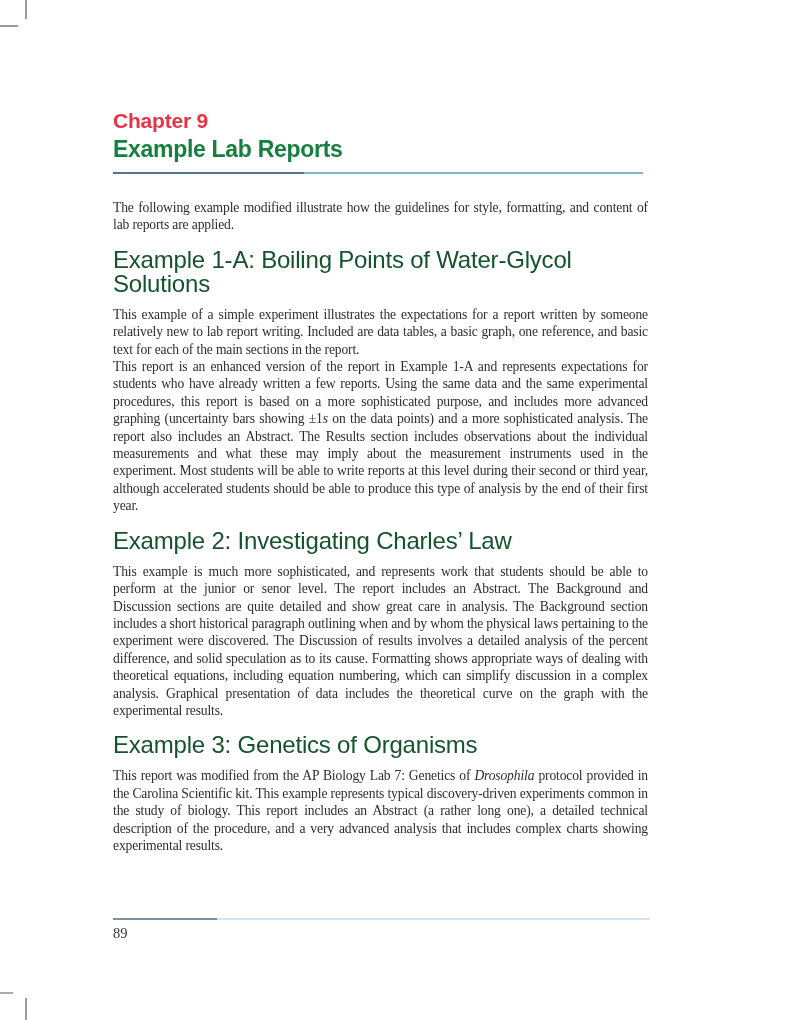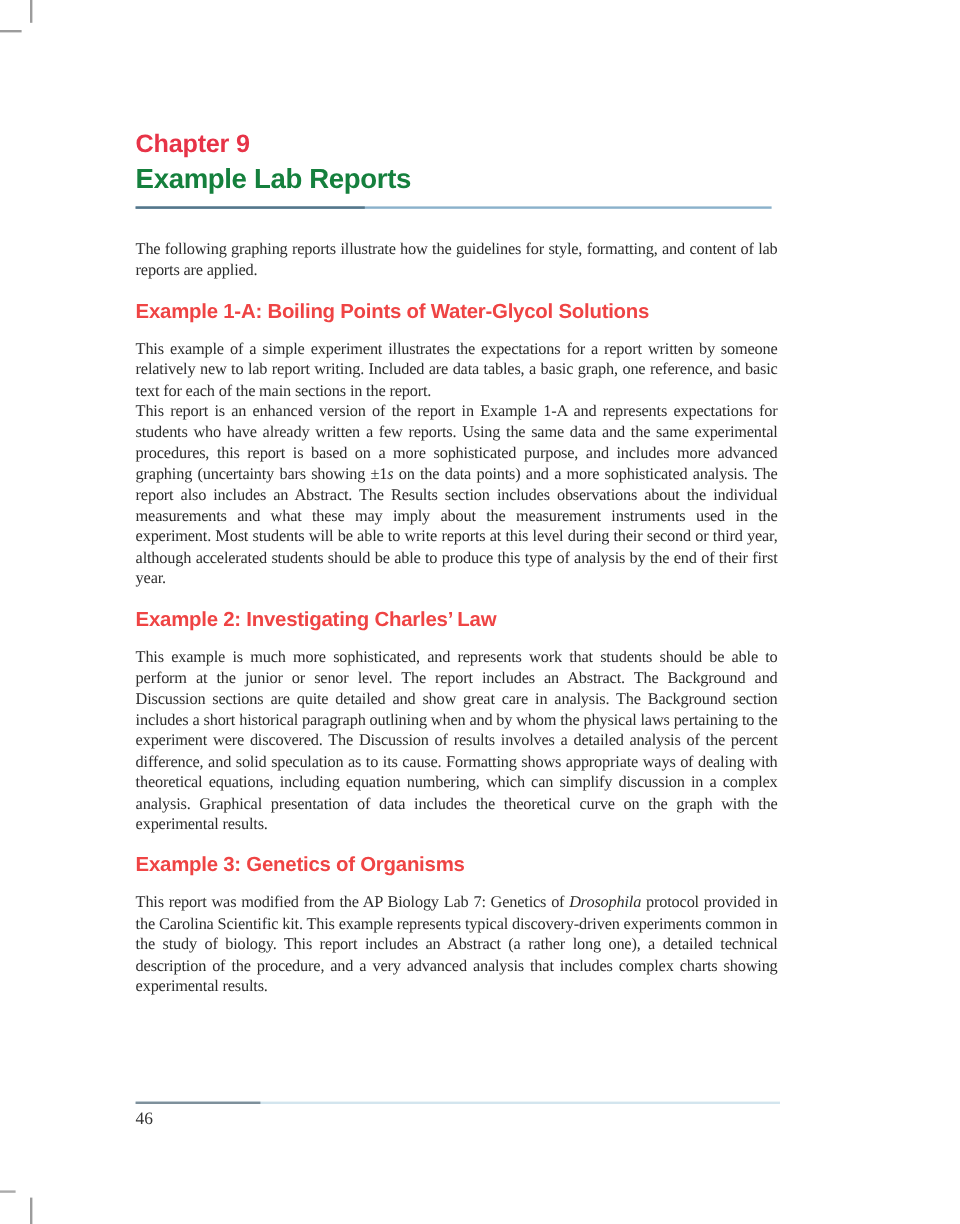--- a/index.html
+++ b/index.html
@@ -75,25 +75,25 @@
     letter-spacing: -0.15px;
     color: #2d2d2d;
     text-align: justify;
   }
   p.body.intro { margin-top: 25px; }
   p.body .ital { font-style: italic; }
 
   h2.section-heading {
     margin: 14px 0 10px 0;
     font-family: "Liberation Sans", sans-serif;
-    font-size: 17px;
+    font-size: 24px;
     line-height: 24px;
-    font-weight: 700;
+    font-weight: 400;
     letter-spacing: -0.2px;
-    color: #ef4444;
+    color: #14532d;
   }
 
   
   .footer {
     position: absolute;
     left: 113px;
     top: 918px;
     width: 537px;
   }
   .footer-rule {
@@ -130,21 +130,21 @@
   <div class="crop cm-br-v"></div>
 
   <div class="content">
 
     <h1 class="chapter-label">Chapter 9</h1>
     <h1 class="page-title">Example Lab Reports</h1>
     <div class="title-rule">
       <span class="dark-seg"></span>
     </div>
 
-    <p class="body intro">The following graphing reports illustrate how the guidelines for style, formatting, and content of lab reports are applied.</p>
+    <p class="body intro">The following example modified illustrate how the guidelines for style, formatting, and content of lab reports are applied.</p>
 
     <section>
       <h2 class="section-heading">Example 1-A: Boiling Points of Water-Glycol Solutions</h2>
       <p class="body"><span>This example of a simple experiment illustrates the expectations for a report written by someone relatively new to lab report writing. Included are data tables, a basic graph, one reference, and basic text for each of the main sections in the report.</span></p>
     </section>
 
     <section>
       <p class="body"><span>This report is an enhanced version of the report in Example 1-A and represents expectations for students who have already written a few reports. Using the same data and the same experimental procedures, this report is based on a more sophisticated purpose, and includes more advanced graphing (uncertainty bars showing ±1</span><span class="ital">s</span><span> on the data points) and a more sophisticated analysis. The report also includes an Abstract. The Results section includes observations about the individual measurements and what these may imply about the measurement instruments used in the experiment. Most students will be able to write reports at this level during their second or third year, although accelerated students should be able to produce this type of analysis by the end of their first year.</span></p>
     </section>
 
@@ -157,16 +157,16 @@
       <h2 class="section-heading">Example 3: Genetics of Organisms</h2>
       <p class="body"><span>This report was modified from the AP Biology Lab 7: Genetics of </span><span class="ital">Drosophila</span><span> protocol provided in the Carolina Scientific kit. This example represents typical discovery-driven experiments common in the study of biology. This report includes an Abstract (a rather long one), a detailed technical description of the procedure, and a very advanced analysis that includes complex charts showing experimental results.</span></p>
     </section>
 
   </div>
 
   <div class="footer">
     <div class="footer-rule">
       <span class="dark-seg"></span>
     </div>
-    <div class="page-number">46</div>
+    <div class="page-number">89</div>
   </div>
 
 </div>
 
 </body></html>

